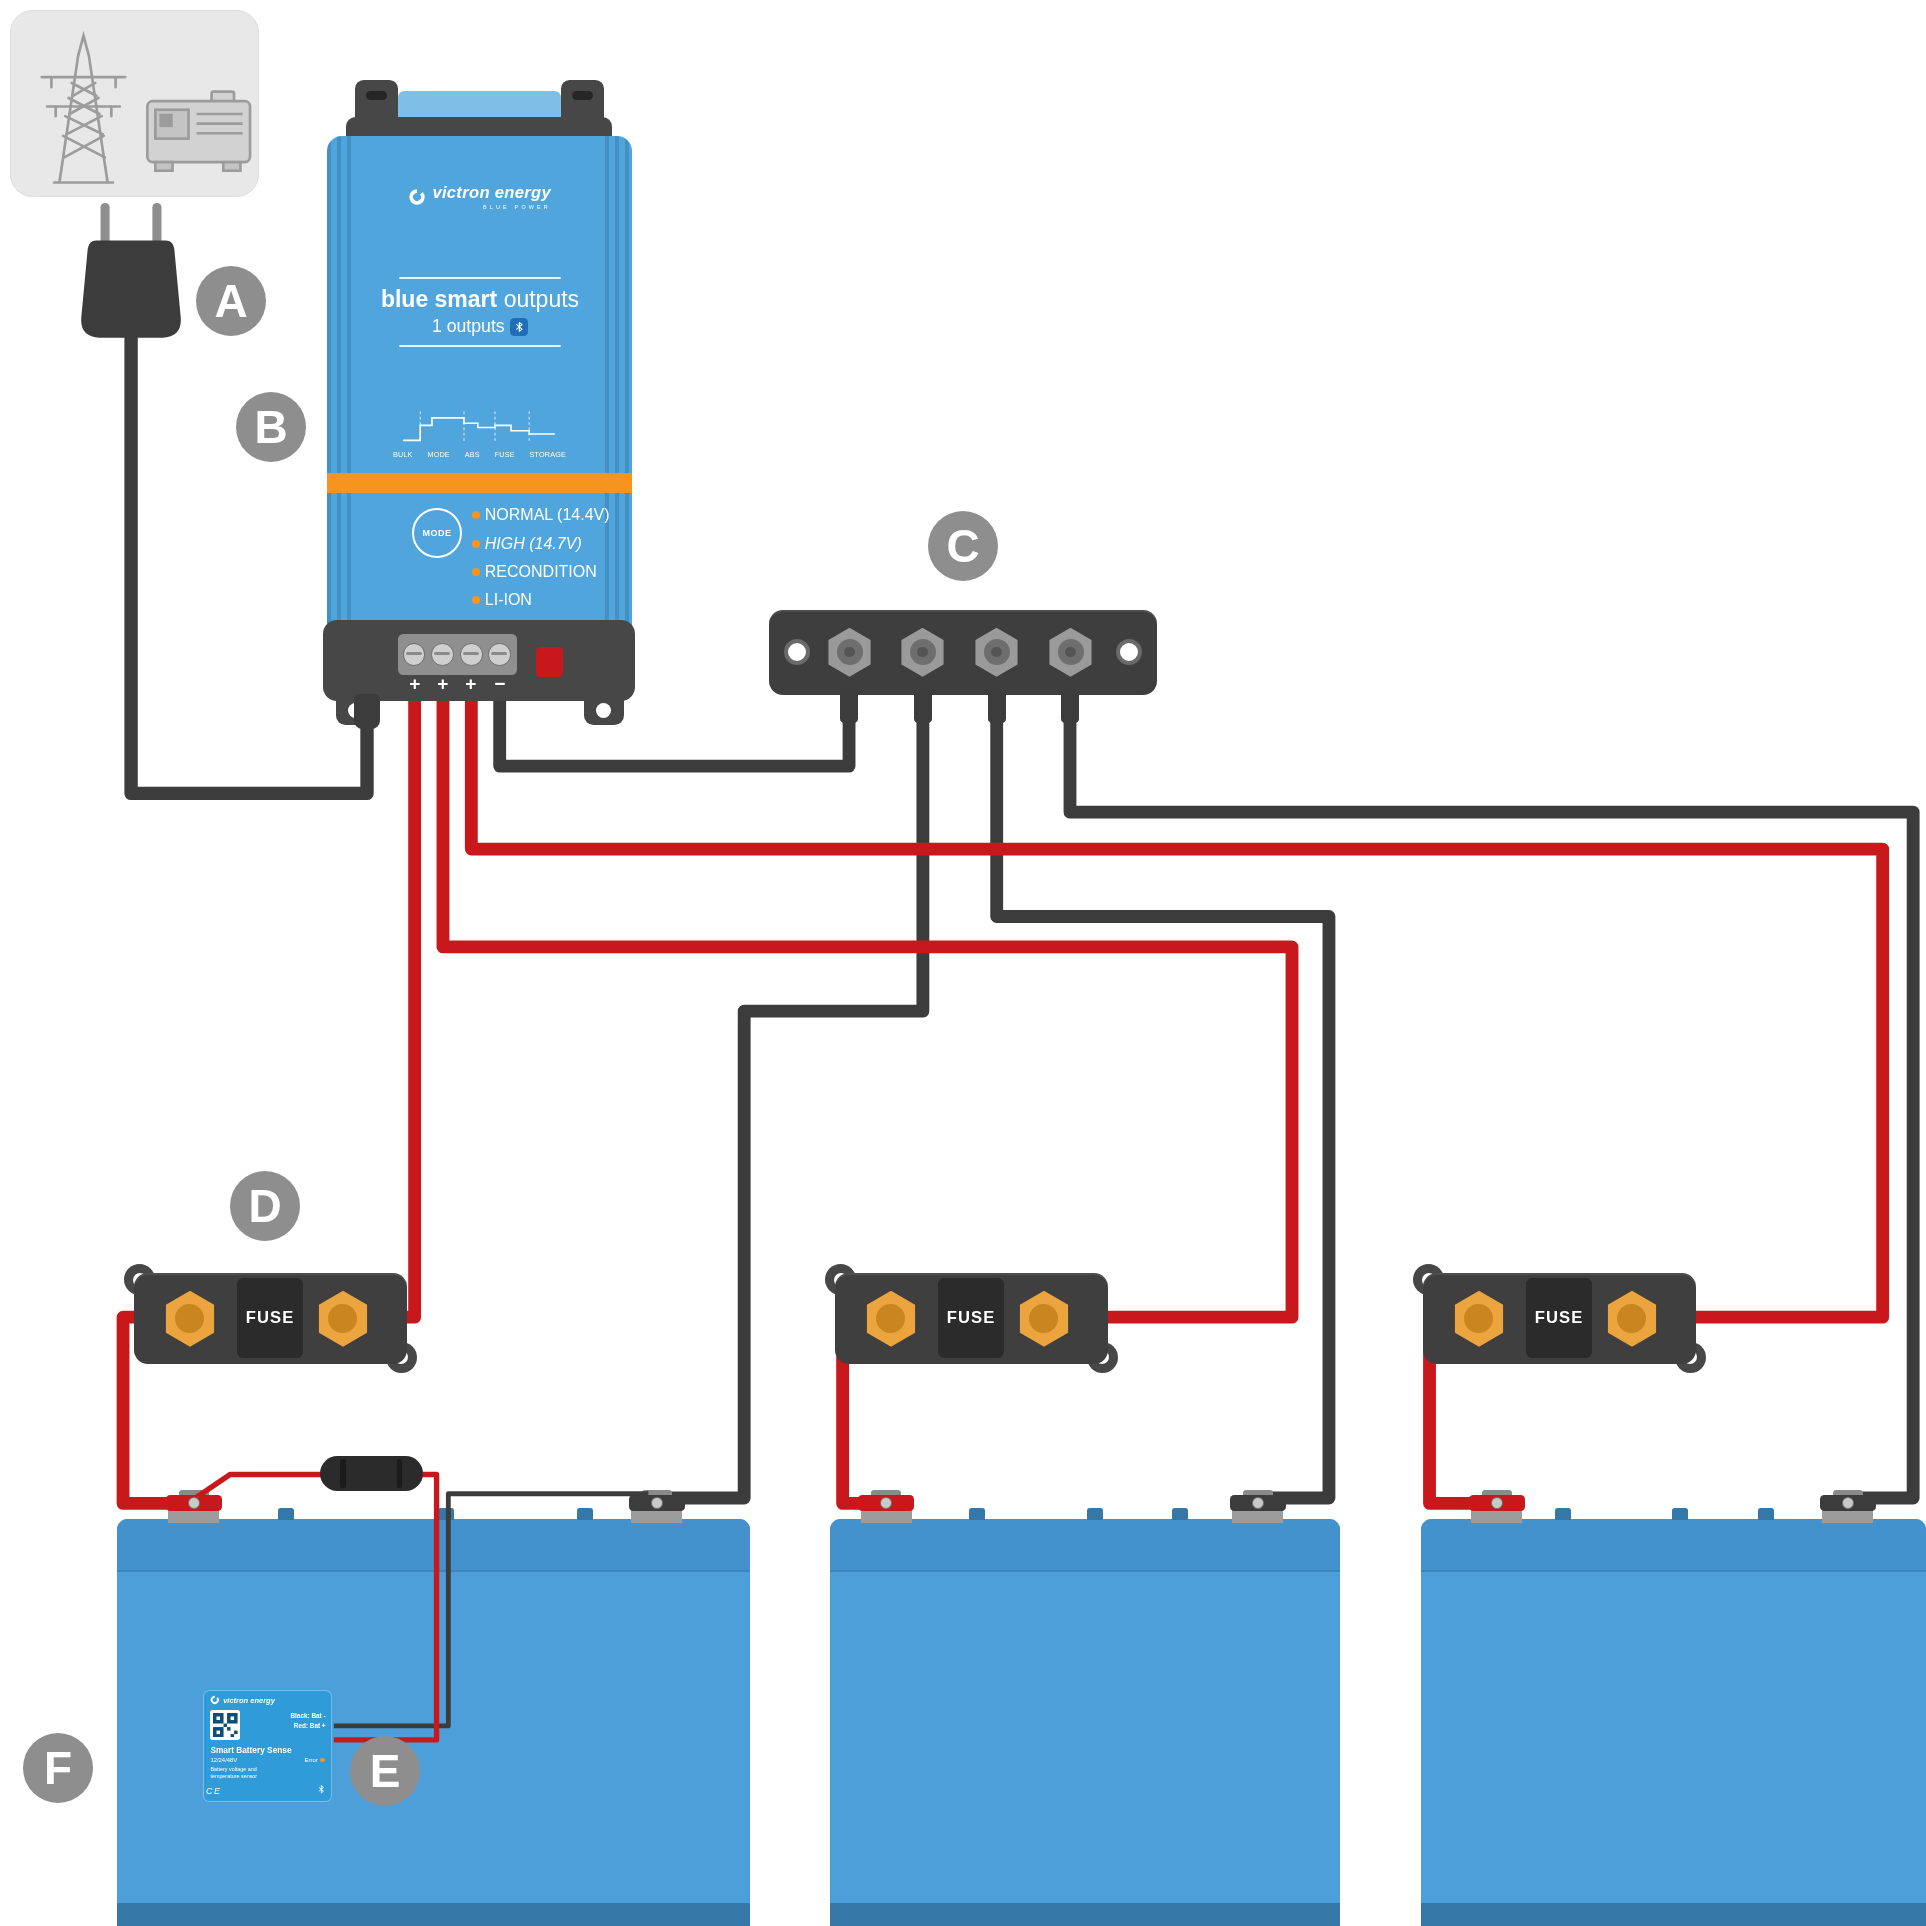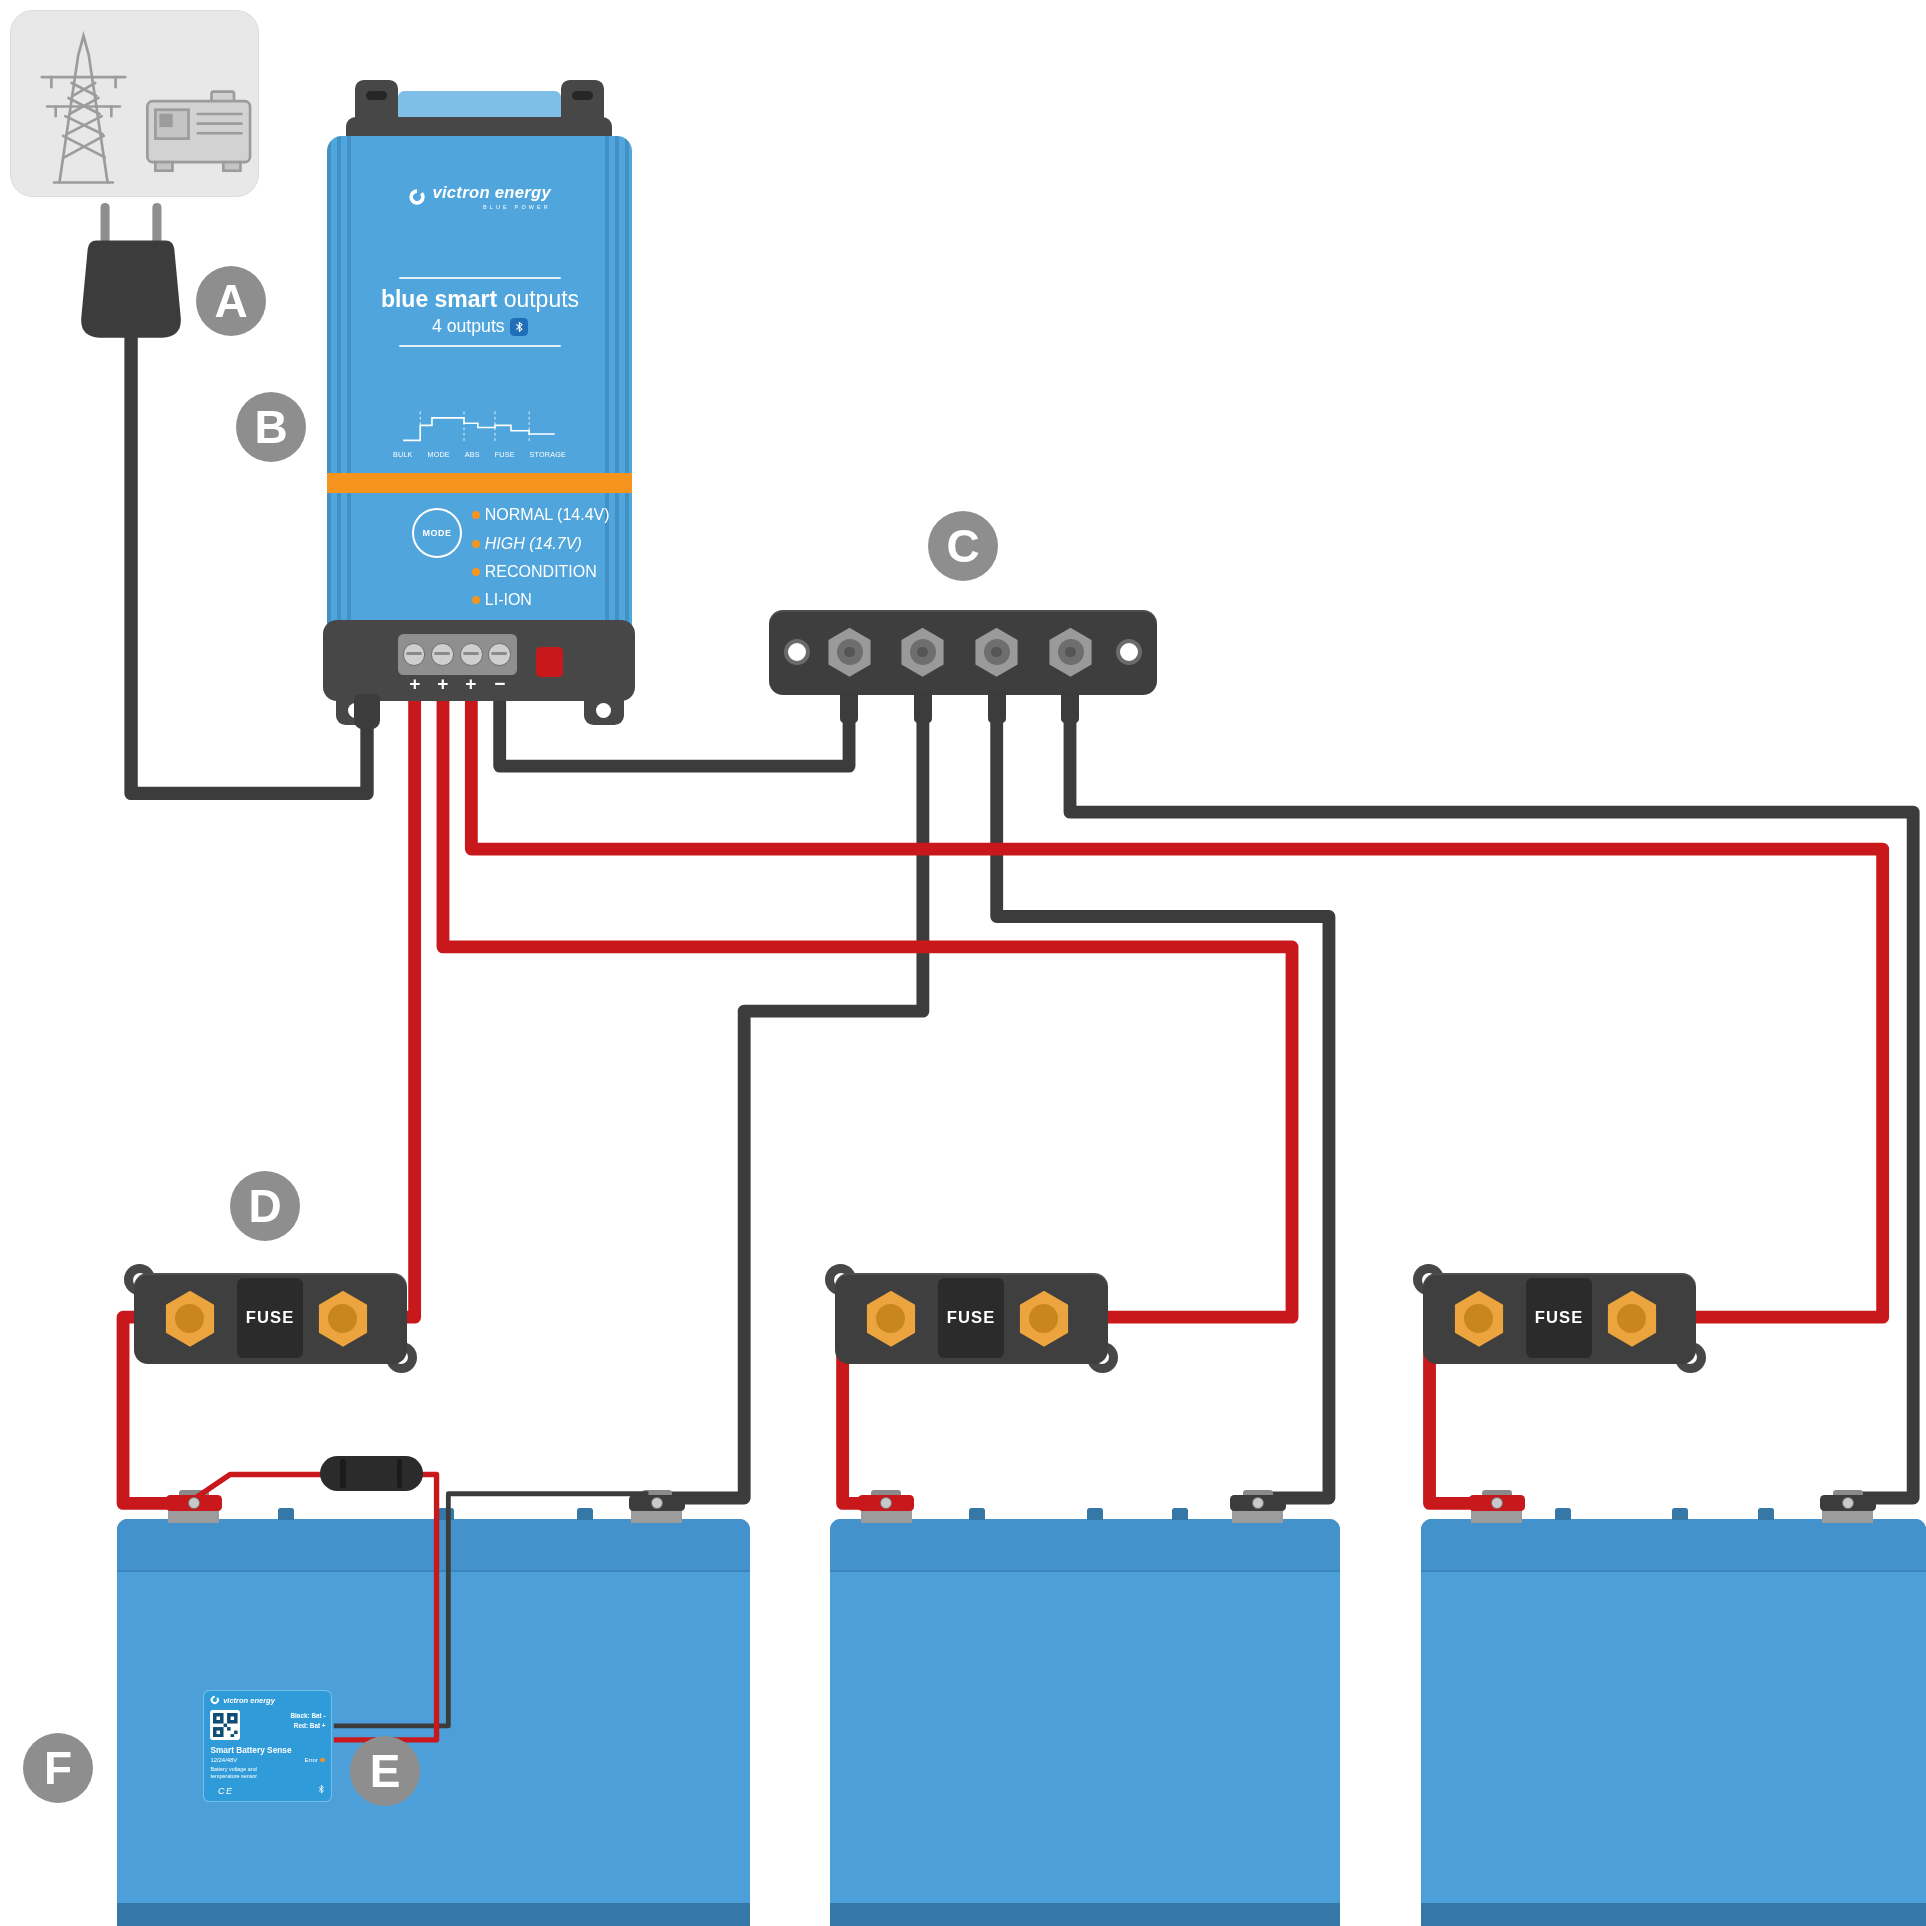--- a/index.html
+++ b/index.html
@@ -111,21 +111,21 @@
     border:1.6px solid rgba(255,255,255,.35); border-radius:6.4px; color:#fff; z-index:5; }
   .sbs-header { position:absolute; left:6.4px; top:4.3px; display:flex; align-items:center; gap:3.2px; }
   .sbs-brand { font-size:7.5px; font-weight:bold; font-style:italic; }
   .sbs-qr { position:absolute; left:6.4px; top:19px; width:30px; height:30px; background:#fff; border-radius:2.7px; padding:2.7px; }
   .sbs-pins { position:absolute; right:5.4px; top:20.3px; text-align:right; font-size:6.4px; line-height:1.55; font-weight:bold; }
   .sbs-title { position:absolute; left:6.4px; top:54px; font-size:8.3px; font-weight:bold;text-align:right; }
   .sbs-voltage { position:absolute; left:6.4px; top:66px; font-size:5.9px; }
   .sbs-desc { position:absolute; left:6.4px; top:75px; width:75px; font-size:5.4px; line-height:1.35; }
   .sbs-error { position:absolute; right:6.4px; top:66px; font-size:5.9px; display:flex; align-items:center; gap:2.7px; }
   .sbs-error-dot { width:4.3px; height:4.3px; border-radius:50%; background:#F7941E; }
-  .sbs-ce { position:absolute; left:14px; top:95px; font-size:9px; letter-spacing:1.6px;font-style:italic; }
+  .sbs-ce { position:absolute; left:2px; top:95px; font-size:9px; letter-spacing:1.6px;font-style:italic; }
   .sbs-bt { position:absolute; right:5.4px; bottom:4.3px; }
 </style>
 </head>
 <body>
 
 <svg id="wires-main" width="1926" height="1926" viewBox="0 0 3600 3600">
 
   <path d="M245,615 V1483 H686 V1300" stroke="#3C3C3C" stroke-width="25"></path>
   <path d="M934,1280 V1432 H1587 V1340" stroke="#3C3C3C" stroke-width="24"></path>
   <path d="M1725,1320 V1890 H1391 V2800 H1235" stroke="#3C3C3C" stroke-width="24"></path>
@@ -193,21 +193,21 @@
       <div class="chg-brand">victron energy</div>
       <div class="chg-tagline">BLUE POWER</div>
     </div>
   </div>
 
   <div class="abs chg-divider" style="top:197px;"></div>
   <div class="abs chg-product">
     <b>blue smart</b><span>outputs</span>
   </div>
   <div class="abs chg-outputs">
-    <span>4 outputs</span>
+    <span>1 outputs</span>
     <span class="bt-badge">
       <svg width="10.7" height="11.8" viewBox="0 0 24 24">
           <path d="M12 2 L12 22 L18 17 L6 7 M12 2 L18 7 L6 17" stroke="#fff" stroke-width="2.4" fill="none" stroke-linecap="round" stroke-linejoin="round"></path>
         </svg>
     </span>
   </div>
   <div class="abs chg-divider" style="top:265px;"></div>
 
   <svg class="abs chg-curve" width="157" height="40" viewBox="0 0 294 74">
     <path d="M4,62 H36 V34 H58 V20 H118 V30 H144 V38 H176 V34 H206 V44 H240 V50 H288" fill="none" stroke="#fff" stroke-width="3"></path>

